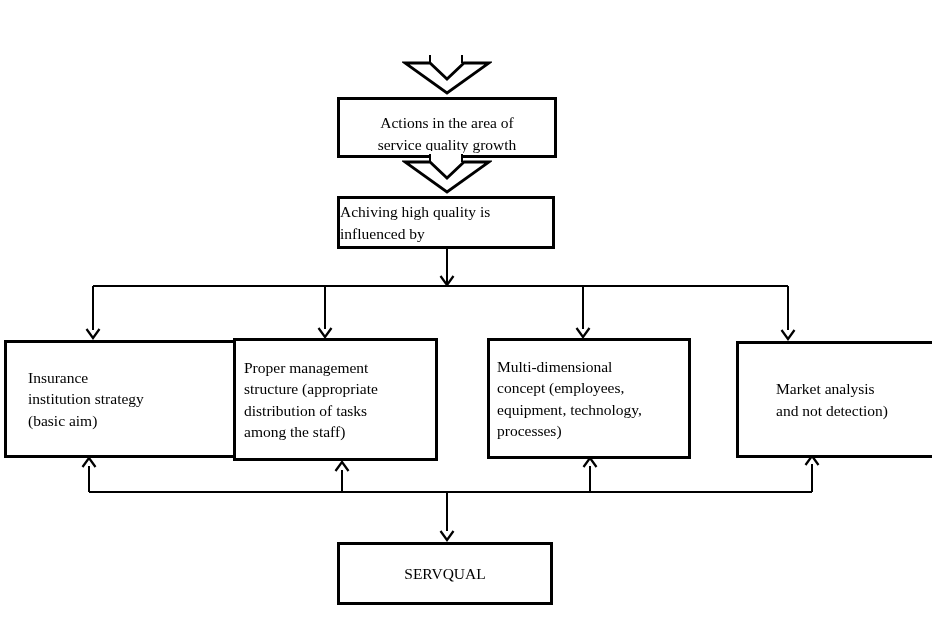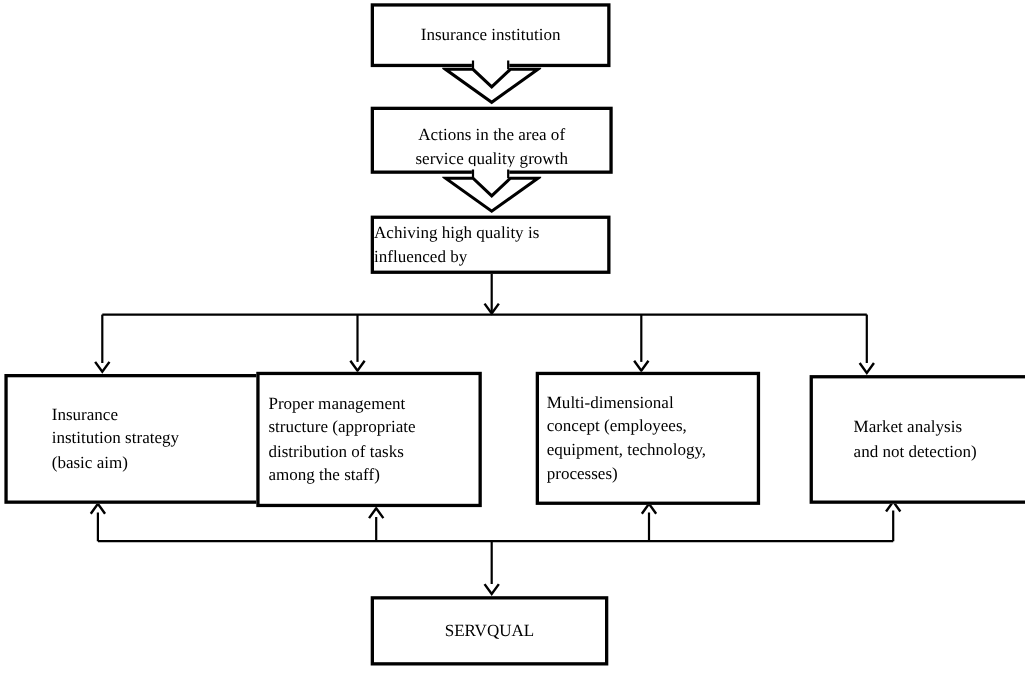--- a/index.html
+++ b/index.html
@@ -58,35 +58,32 @@
       <path d="M590,492 L590,466"></path>
       <path d="M583.5,467 L590,458 L596.5,467" stroke-width="2.2"></path>
       <path d="M812,492 L812,464"></path>
       <path d="M805.5,465 L812,456 L818.5,465" stroke-width="2.2"></path>
 
       <path d="M447,492 L447,531"></path>
       <path d="M440.5,531 L447,540 L453.5,531" stroke-width="2.2"></path>
     </g>
   </svg>
 
-  <div class="node t-center" style="left:337px;top:3px;width:218px;height:58px;">
-    <span class="ln">Insurance institution</span>
-  </div>
 
   <div class="node t-center" style="left:337px;top:97px;width:220px;height:61px;justify-content:flex-end;">
     <span class="ln">Actions in the area of</span>
     <span class="ln">service quality growth</span>
   </div>
 
   <div class="node" style="left:337px;top:196px;width:218px;height:53px;">
     <span class="ln">Achiving high quality is</span>
     <span class="ln">influenced by</span>
   </div>
 
-  <div class="node" style="left:4px;top:340px;width:243px;height:118px;padding-left:40px;">
+  <div class="node" style="left:4px;top:340px;width:243px;height:118px;padding-left:21px;">
     <span class="ln">Insurance</span>
     <span class="ln">institution strategy</span>
     <span class="ln">(basic aim)</span>
   </div>
 
   <div class="node" style="left:233px;top:338px;width:205px;height:123px;padding-left:8px;">
     <span class="ln">Proper management</span>
     <span class="ln">structure (appropriate</span>
     <span class="ln">distribution of tasks</span>
     <span class="ln">among the staff)</span>

